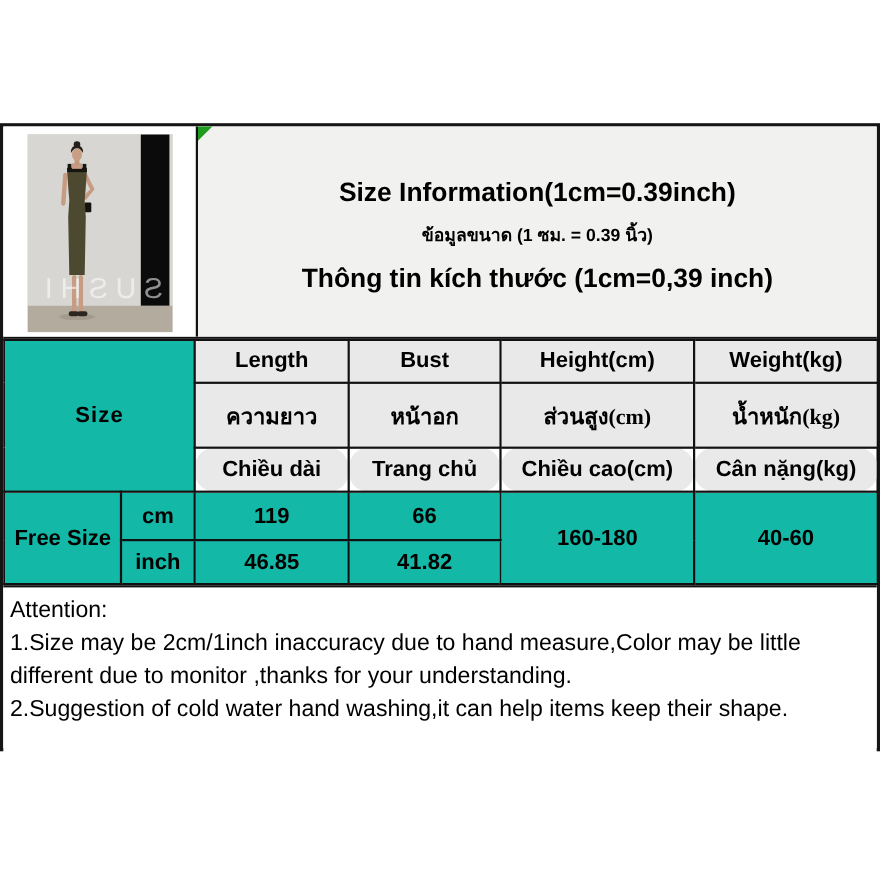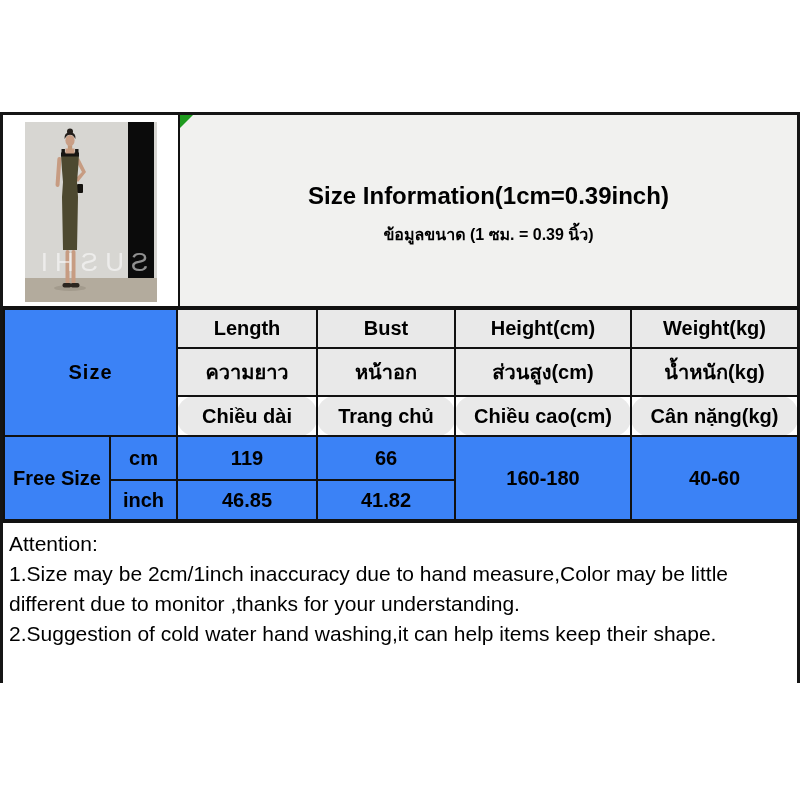--- a/index.html
+++ b/index.html
@@ -25,30 +25,30 @@
     display:flex; flex-direction:column; justify-content:center; align-items:center;
     padding-top:8px; }
   .corner-flag { position:absolute; left:0; top:0; width:0; height:0;
     border-top:13px solid #1f9b1f; border-right:13px solid transparent; }
   .title-line { font-weight:bold; font-size:24px; line-height:39px; text-align:center; }
   .title-line.thai { font-size:16px; }
 
   
   table.size-table { width:100%; border-collapse:collapse; table-layout:fixed; }
   table.size-table td { border:2px solid #111; text-align:center; vertical-align:middle;
-    font-weight:bold; font-size:20px; background:#3b82f6; overflow:hidden; }
+    font-weight:bold; font-size:20px; background:#14b8a6; overflow:hidden; }
   table.size-table td.hdr { background:#e9e9e9; }
   td.size-big { background:#e9e9e9; font-size:44px; letter-spacing:1px; }
   td.freesize { background:#e2e2e2; font-size:21px; }
   td.unit { background:#fbfbfa; }
   td.val-cm { background:#f0f0ef; }
   td.val-inch { background:#fefefe; }
   td.merged { background:#ececea; }
   tr.r-en td { height:39px; }
-  tr.r-th td { height:48px; }
+  tr.r-th td { height:59px;font-family:Liberation Serif, serif; }
   tr.r-vi td { height:40px;border-radius:18px; }
   tr.r-cm td { height:44px; }
   tr.r-inch td { height:40px; }
 
   
   .attention { border-top:2px solid #111; padding:6px 8px 12px 6px; background:#fff;
     font-size:21px; line-height:30px; font-weight:400; height:166px; }
   .attention .att-head { display:block; }
   .attention .att-line { display:block; }
 </style>
@@ -99,20 +99,21 @@
             <circle cx="45" cy="9.5" r="3" fill="#241f1b"></circle>
           </svg>
           <div class="watermark">SUSHI</div>
         </div>
       </div>
 
       <div class="title-cell">
         <div class="corner-flag"></div>
         <div class="title-line">Size Information(1cm=0.39inch)</div>
         <div class="title-line thai">ข้อมูลขนาด (1 ซม. = 0.39 นิ้ว)</div>
+        <div class="title-line">Thông tin kích thước (1cm=0,39 inch)</div>
       </div>
     </div>
 
     <table class="size-table">
       <colgroup>
         <col style="width:106px">
           <col style="width:67px">
           <col style="width:140px">
         <col style="width:138px">
           <col style="width:176px">

